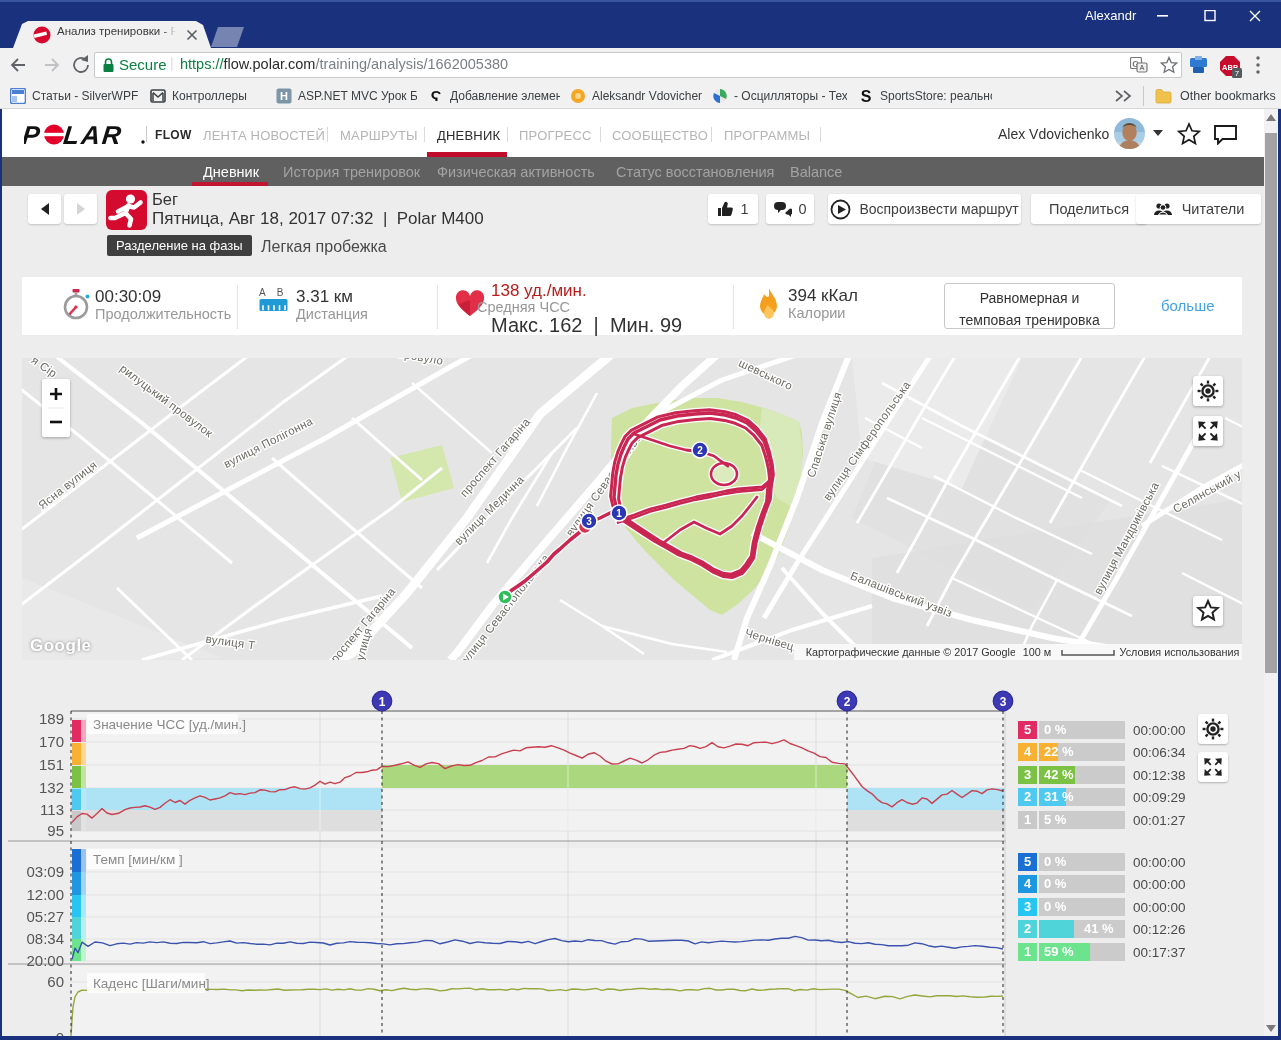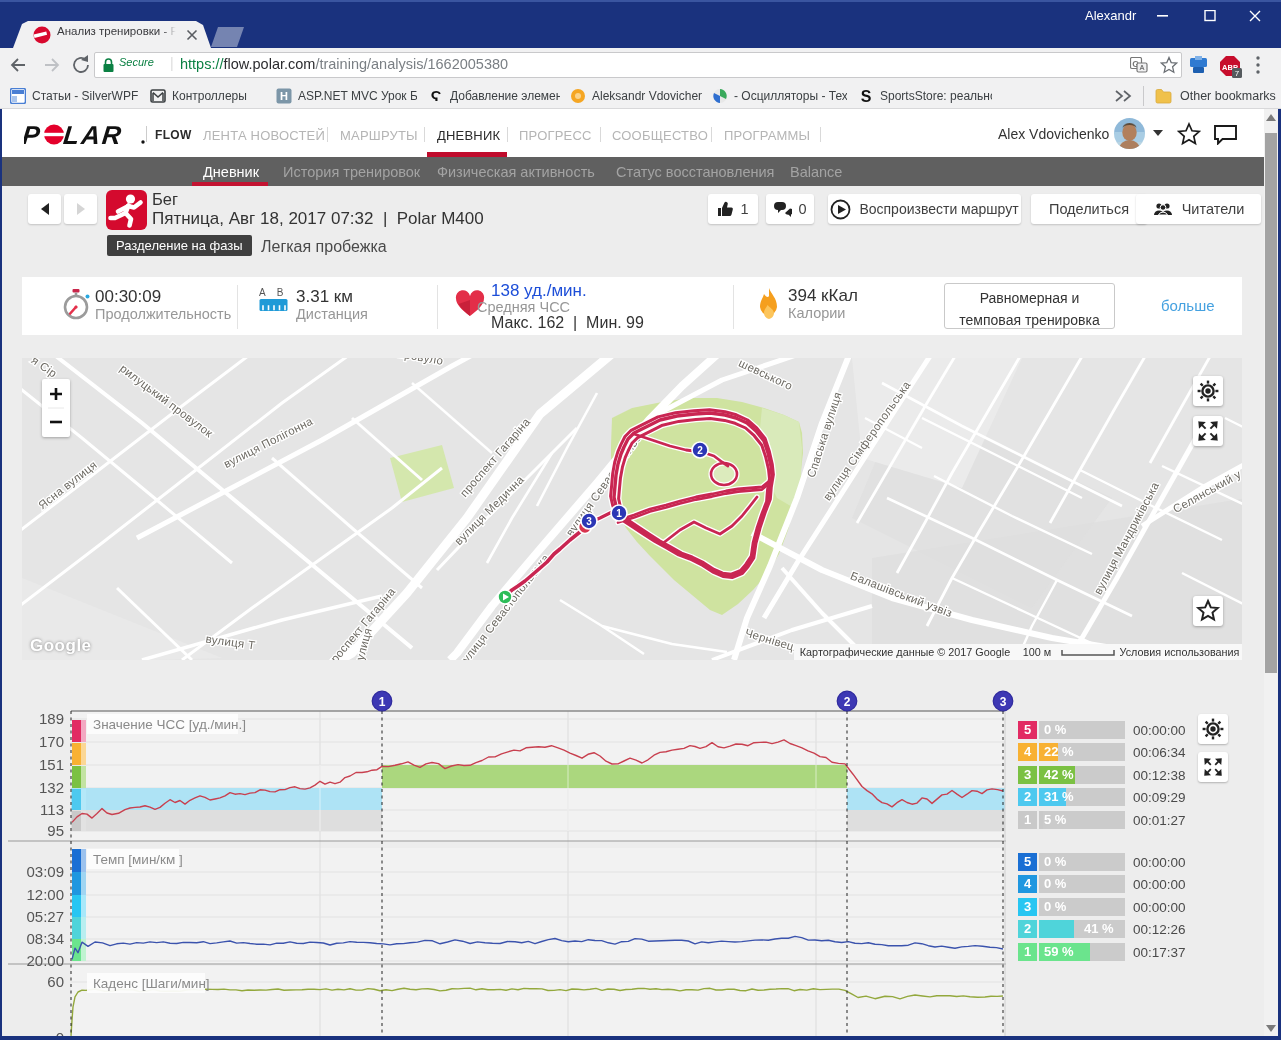--- a/index.html
+++ b/index.html
@@ -39,21 +39,21 @@
  <path d="M17,12 H5 M10,6 L4,12 L10,18" stroke="#5f6368" stroke-width="1.8" fill="none"></path>
  <path d="M37,12 H49 M44,6 L50,12 L44,18" stroke="#bfc1c5" stroke-width="1.8" fill="none"></path>
  <path d="M80,12 a7,7 0 1 1 -2.5,-5.4" stroke="#5f6368" stroke-width="1.8" fill="none"></path>
  <polygon points="80,2 80,9 73,7" fill="#5f6368"></polygon>
 </svg>
 <div class="abs" style="left:94px;top:52px;width:1088px;height:26px;background:#fff;border:1px solid #c9c9cb;border-radius:2px;"></div>
 <svg class="abs" style="left:102px;top:58px;" width="13" height="15">
  <rect x="1.5" y="6" width="10" height="8" rx="1" fill="#0b8043"></rect>
  <path d="M3.5,6 V4 a3,3 0 0 1 6,0 V6" stroke="#0b8043" stroke-width="1.6" fill="none"></path>
 </svg>
-<div class="abs" style="left:119px;top:56px;font-size:11px;color:#0b8043;font-style:italic;">Secure</div>
+<div class="abs" style="left:119px;top:56px;font-size:15px;color:#0b8043;">Secure</div>
 <div class="abs" style="left:170px;top:55px;font-size:14px;color:#ddd;">|</div>
 <div class="abs" style="left:180px;top:56px;font-size:14.5px;color:#7a7f84;"><span style="color:#0b8043;">https://</span><span style="color:#2b2b2e;">flow.polar.com</span>/training/analysis/1662005380</div>
 <svg class="abs" style="left:1130px;top:57px;" width="18" height="16">
  <rect x="0.5" y="0.5" width="11" height="11" rx="1.5" fill="#fff" stroke="#777" stroke-width="1.2"></rect>
  <text x="5.7" y="9.5" font-size="9" fill="#777" text-anchor="middle" font-weight="bold">G</text>
  <rect x="7" y="6" width="10" height="9" rx="1.5" fill="#f1f1f2" stroke="#777" stroke-width="1.2"></rect>
  <path d="M10,13 l2,-5 2,5 m-3.4,-1.6 h2.8" stroke="#777" stroke-width="1" fill="none"></path>
 </svg>
 <svg class="abs" style="left:1160px;top:56px;" width="18" height="18">
  <path d="M9,1.5 L11.2,6.6 16.7,7.1 12.6,10.8 13.8,16.2 9,13.4 4.2,16.2 5.4,10.8 1.3,7.1 6.8,6.6 Z" fill="none" stroke="#6b6f74" stroke-width="1.3"></path>
@@ -253,23 +253,23 @@
  <rect x="0.5" y="1" width="28" height="12" rx="1.5" fill="#1f9ad7"></rect>
  <path d="M4,12.2 v-5 M9.5,12.2 v-5 M15,12.2 v-5 M20.5,12.2 v-5 M26,12.2 v-5" stroke="#fff" stroke-width="1.6"></path>
 </svg>
 <div class="abs" style="left:296px;top:287px;font-size:17px;color:#333;">3.31 км</div>
 <div class="abs" style="left:296px;top:306px;font-size:14.5px;color:#979797;">Дистанция</div>
 <div class="abs" style="left:437px;top:285px;width:1px;height:44px;background:#e3e3e3;"></div>
 <svg class="abs" style="left:455px;top:290px;" width="30" height="28">
  <path d="M15,26 C7,20 1,14.5 1,8.5 A7,7 0 0 1 15,6 A7,7 0 0 1 29,8.5 C29,14.5 23,20 15,26 Z" fill="#e32e48"></path>
  <path d="M15,26 C11,23 6,18.5 3.5,14 L15,10 Z" fill="#c9203a"></path>
 </svg>
-<div class="abs" style="left:491px;top:281px;font-size:17px;color:#1d4ed8;">138 уд./мин.</div>
+<div class="abs" style="left:491px;top:281px;font-size:17px;color:#b91c1c;">138 уд./мин.</div>
 <div class="abs" style="left:477px;top:299px;font-size:14.5px;color:#979797;">Средняя ЧСС</div>
-<div class="abs" style="left:491px;top:314px;font-size:16px;color:#333;">Макс. 162&nbsp; |&nbsp; Мин. 99</div>
+<div class="abs" style="left:491px;top:314px;font-size:20px;color:#333;">Макс. 162&nbsp; |&nbsp; Мин. 99</div>
 <div class="abs" style="left:733px;top:285px;width:1px;height:44px;background:#e3e3e3;"></div>
 <svg class="abs" style="left:759px;top:288px;" width="20" height="31">
  <path d="M10,0 C12,6 18,10 18,19 A8.6,10 0 0 1 1,19 C1,13 4,10 5,6 C7,9 9,10 10,8 Z" fill="#f59f1e"></path>
  <path d="M10,31 a5.5,6.5 0 0 1 -5,-7 c0.5,-3 2.5,-4.5 3.5,-7 c2.5,3 6,4 6.5,8 a5.5,6 0 0 1 -5,6 z" fill="#fcc55c"></path>
 </svg>
 <div class="abs" style="left:788px;top:286px;font-size:17px;color:#333;">394 кКал</div>
 <div class="abs" style="left:788px;top:305px;font-size:14.5px;color:#979797;">Калории</div>
 <div class="abs" style="left:944px;top:283px;width:171px;height:46px;background:#fff;border:1px solid #c9c9c9;border-radius:3px;font-size:14px;color:#333;text-align:center;line-height:1.55;padding-top:4px;">Равномерная и<br>темповая тренировка</div>
 <div class="abs" style="left:1161px;top:297px;font-size:15px;color:#45a1e0;">больше</div>
 
@@ -411,21 +411,21 @@
         <polygon points="6.4,23.6 6.8,19.4 10.6,23.2"></polygon>
   <line x1="17.4" y1="17.4" x2="21.4" y2="21.4"></line>
         <polygon points="23.6,23.6 19.4,23.2 23.2,19.4"></polygon>
  </g>
 </svg>
 <div class="abs" style="left:1171px;top:238px;width:30px;height:30px;background:#fff;border-radius:3px;box-shadow:0 1px 3px rgba(0,0,0,.3);"></div>
 <svg class="abs" style="left:1171px;top:238px;" width="30" height="30">
  <path d="M15,5 L17.8,11.4 24.7,12 19.5,16.6 21,23.4 15,19.9 9,23.4 10.5,16.6 5.3,12 12.2,11.4 Z" fill="none" stroke="#222" stroke-width="2"></path>
 </svg>
 <div class="abs" style="left:8px;top:278px;font-size:17px;font-weight:bold;color:#fff;letter-spacing:.5px;text-shadow:0 0 3px rgba(120,120,120,.9);">Google</div>
-<div class="abs" style="left:772px;top:286px;width:222px;height:16px;background:#f8f8f8;font-size:10.8px;color:#333;line-height:16px;text-align:center;">Картографические данные © 2017 Google</div>
+<div class="abs" style="left:772px;top:286px;width:222px;height:16px;background:#f8f8f8;font-size:10.8px;color:#333;line-height:16px;text-align:right;">Картографические данные © 2017 Google</div>
 <div class="abs" style="left:993px;top:286px;width:44px;height:16px;background:#f8f8f8;font-size:10.8px;color:#333;line-height:16px;text-align:center;">100 м</div>
 <svg class="abs" style="left:1037px;top:286px;" width="58" height="16">
       <rect width="58" height="16" fill="#f8f8f8"></rect>
       <path d="M3,6 v5 h52 v-5" fill="none" stroke="#555" stroke-width="1.5"></path>
     </svg>
 <div class="abs" style="left:1095px;top:286px;width:125px;height:16px;background:#f8f8f8;font-size:10.8px;color:#333;line-height:16px;text-align:center;">Условия использования</div>
 </div>
 <svg class="abs" style="left:0;top:660px;" width="1264" height="377" viewBox="0 660 1264 377">
 <rect x="71" y="711" width="934" height="130" fill="#f2f2f2"></rect>
 <rect x="71" y="848" width="934" height="116" fill="#f2f2f2"></rect>

